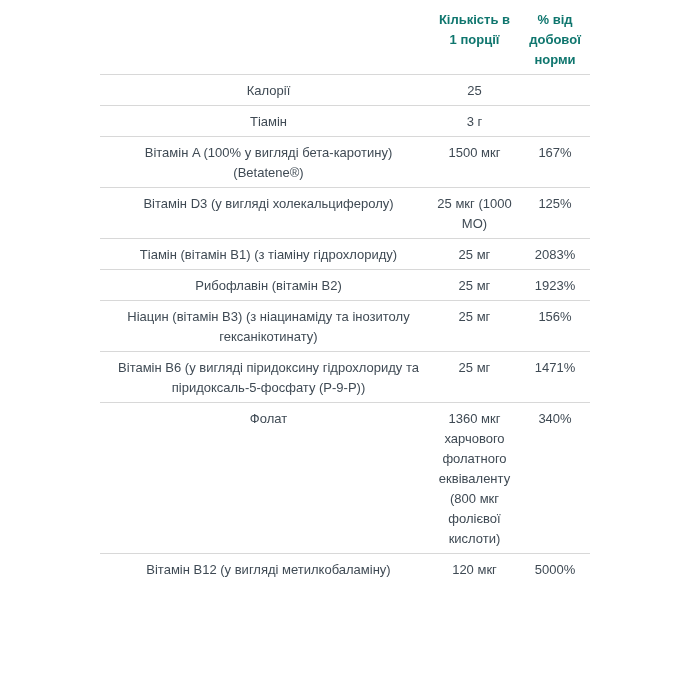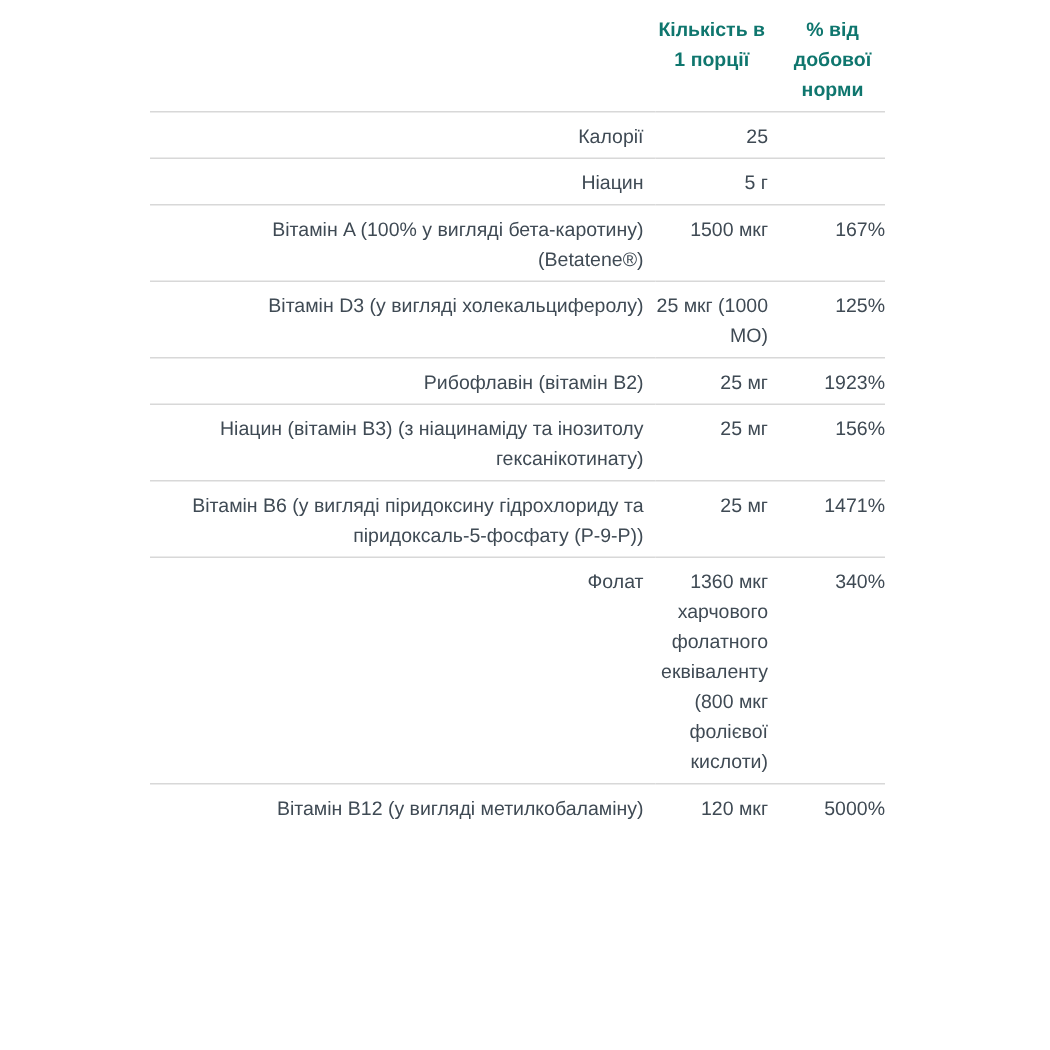--- a/index.html
+++ b/index.html
@@ -31,21 +31,21 @@
     text-align: center;
     vertical-align: top;
     font-weight: 700;
     color: #0f766e;
     line-height: 20px;
     padding: 4px 8px 4px 0;
   }
   thead th.c-name { padding-left: 8px; }
   thead th.c-dv   { padding-right: 0; }
   tbody td {
-    text-align: right;
+    text-align: center;
     vertical-align: top;
     line-height: 20px;
     padding: 6px 8px 4px 0;
     border-top: 1px solid #d8d8d8;
     margin-left: 19px;
   }
   tbody td.c-name { padding-left: 8px; }
   tbody td.c-dv   { padding-right: 0; }
 </style>
 </head>
@@ -65,33 +65,38 @@
         <th class="c-dv">% від добової норми</th>
       </tr>
     </thead>
     <tbody id="rows">
         <tr>
           <td class="c-name">Калорії</td>
           <td class="c-amt">25</td>
           <td class="c-dv"></td>
         </tr>
         <tr>
-          <td class="c-name">Ніацин</td>
-          <td class="c-amt">5 г</td>
+          <td class="c-name">Тіамін</td>
+          <td class="c-amt">3 г</td>
           <td class="c-dv"></td>
         </tr>
         <tr>
           <td class="c-name">Вітамін A (100% у вигляді бета-каротину) (Betatene®)</td>
           <td class="c-amt">1500 мкг</td>
           <td class="c-dv">167%</td>
         </tr>
         <tr>
           <td class="c-name">Вітамін D3 (у вигляді холекальциферолу)</td>
           <td class="c-amt">25 мкг (1000 МО)</td>
           <td class="c-dv">125%</td>
+        </tr>
+        <tr>
+          <td class="c-name">Тіамін (вітамін B1) (з тіаміну гідрохлориду)</td>
+          <td class="c-amt">25 мг</td>
+          <td class="c-dv">2083%</td>
         </tr>
         <tr>
           <td class="c-name">Рибофлавін (вітамін B2)</td>
           <td class="c-amt">25 мг</td>
           <td class="c-dv">1923%</td>
         </tr>
         <tr>
           <td class="c-name">Ніацин (вітамін B3) (з ніацинаміду та інозитолу гексанікотинату)</td>
           <td class="c-amt">25 мг</td>
           <td class="c-dv">156%</td>

